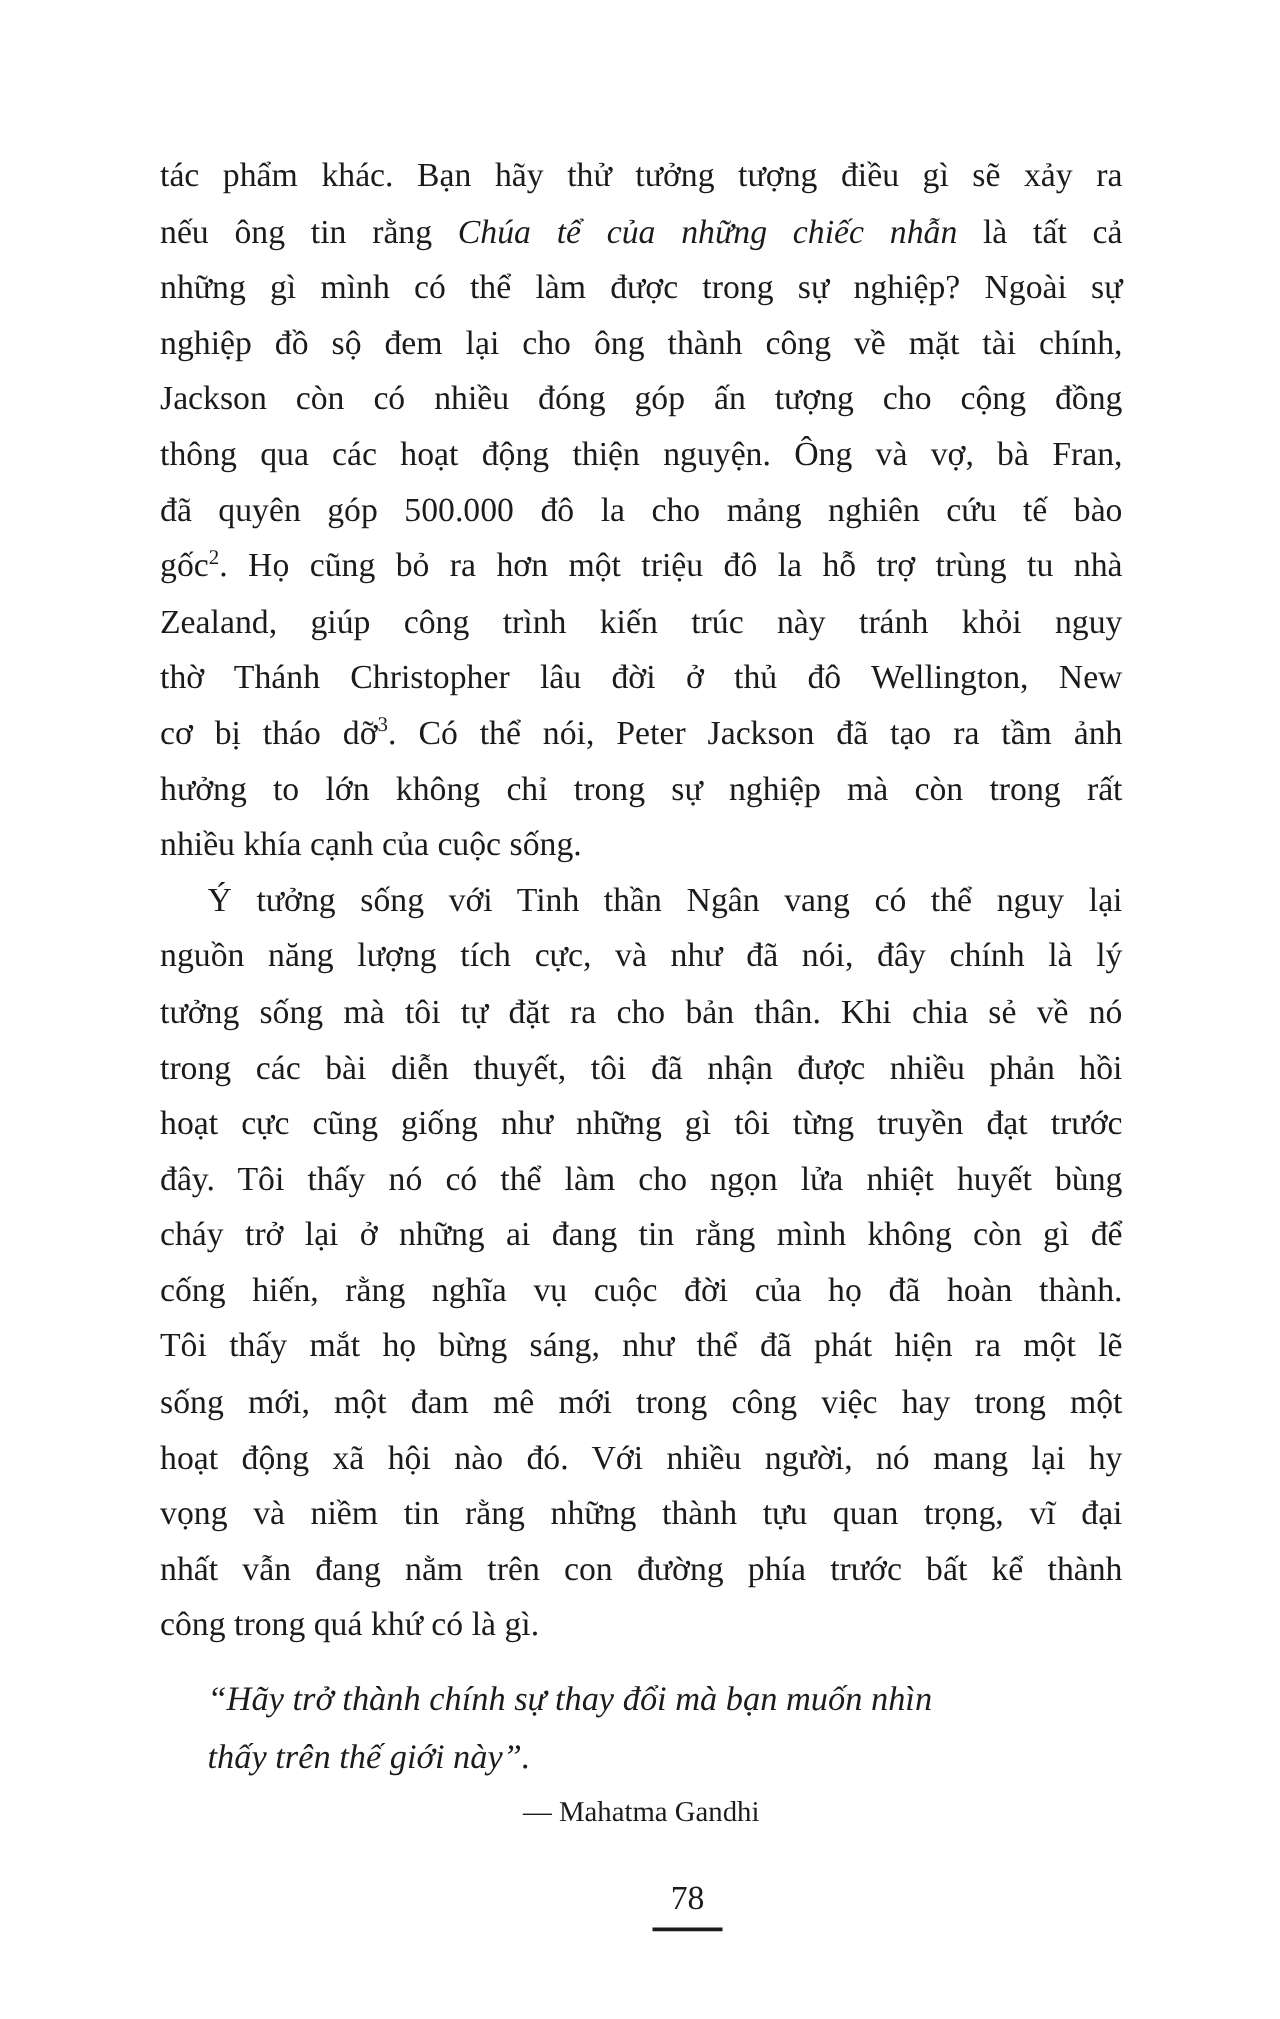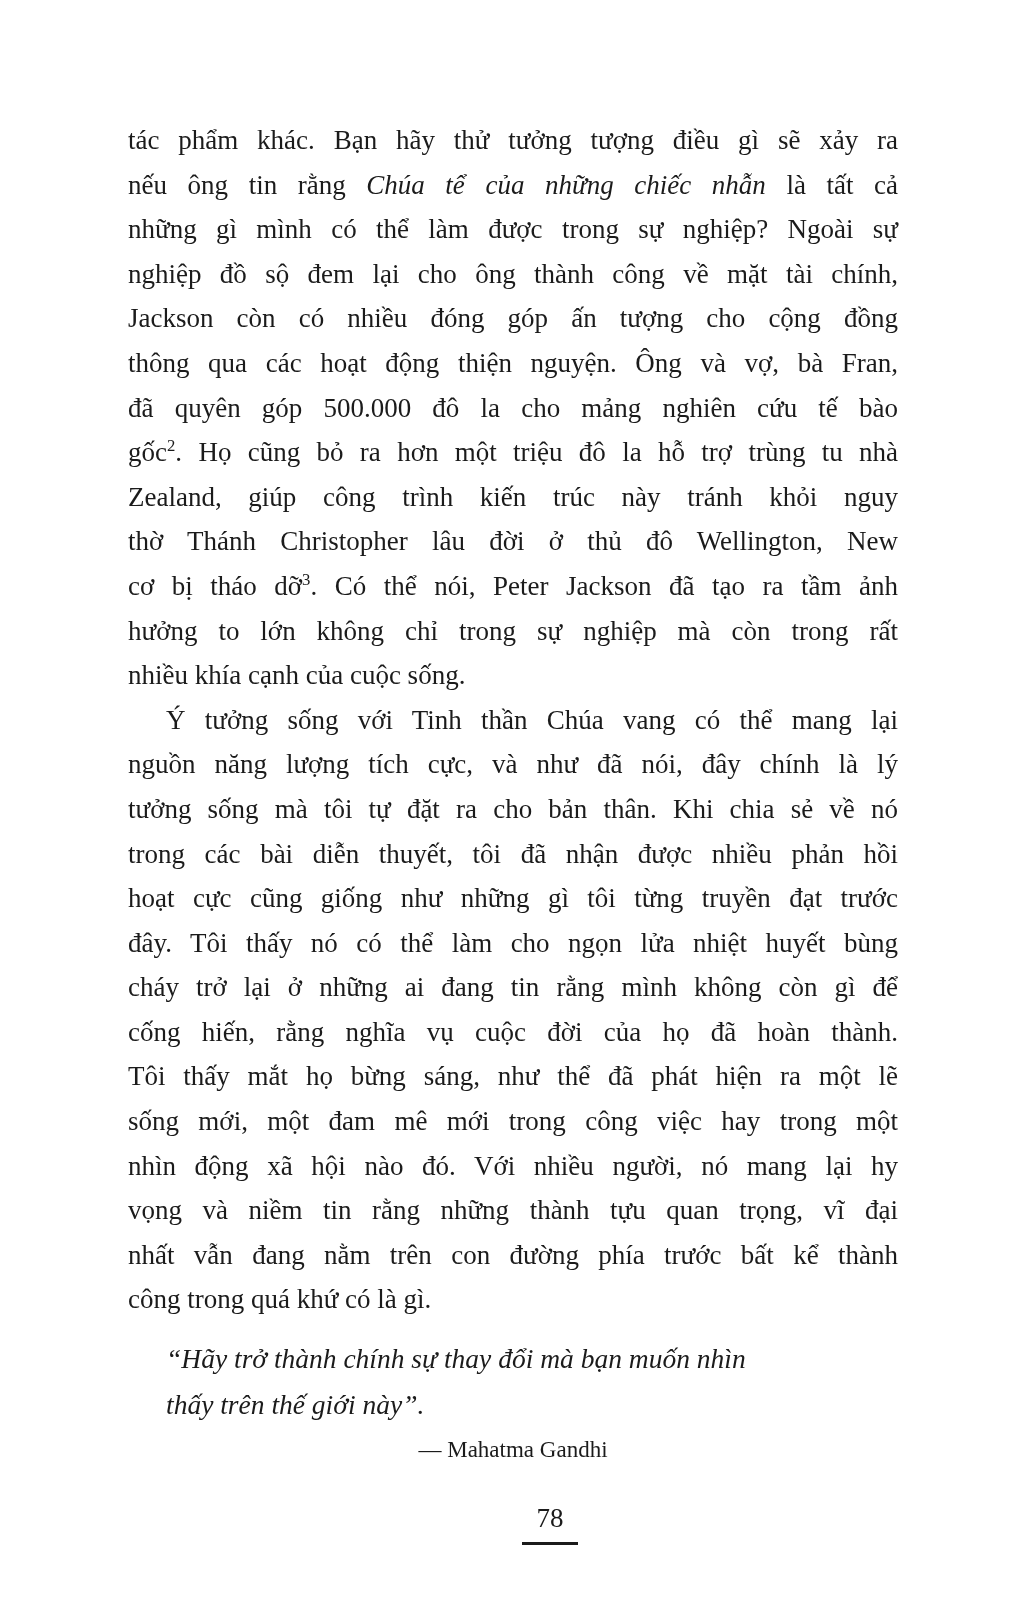--- a/index.html
+++ b/index.html
@@ -93,31 +93,31 @@
         <div class="text-line"><span>thông qua các hoạt động thiện nguyện. Ông và vợ, bà Fran,</span></div>
         <div class="text-line"><span>đã quyên góp 500.000 đô la cho mảng nghiên cứu tế bào</span></div>
         <div class="text-line"><span>gốc</span><span class="run-sup">2</span><span>. Họ cũng bỏ ra hơn một triệu đô la hỗ trợ trùng tu nhà</span></div>
         <div class="text-line"><span>Zealand, giúp công trình kiến trúc này tránh khỏi nguy</span></div>
         <div class="text-line"><span>thờ Thánh Christopher lâu đời ở thủ đô Wellington, New</span></div>
         <div class="text-line"><span>cơ bị tháo dỡ</span><span class="run-sup">3</span><span>. Có thể nói, Peter Jackson đã tạo ra tầm ảnh</span></div>
         <div class="text-line"><span>hưởng to lớn không chỉ trong sự nghiệp mà còn trong rất</span></div>
         <div class="text-line last"><span>nhiều khía cạnh của cuộc sống.</span></div>
       </div>
       <div class="paragraph">
-        <div class="text-line indent"><span>Ý tưởng sống với Tinh thần Chúa vang có thể mang lại</span></div>
+        <div class="text-line indent"><span>Ý tưởng sống với Tinh thần Ngân vang có thể nguy lại</span></div>
         <div class="text-line"><span>nguồn năng lượng tích cực, và như đã nói, đây chính là lý</span></div>
         <div class="text-line"><span>tưởng sống mà tôi tự đặt ra cho bản thân. Khi chia sẻ về nó</span></div>
         <div class="text-line"><span>trong các bài diễn thuyết, tôi đã nhận được nhiều phản hồi</span></div>
         <div class="text-line"><span>hoạt cực cũng giống như những gì tôi từng truyền đạt trước</span></div>
         <div class="text-line"><span>đây. Tôi thấy nó có thể làm cho ngọn lửa nhiệt huyết bùng</span></div>
         <div class="text-line"><span>cháy trở lại ở những ai đang tin rằng mình không còn gì để</span></div>
         <div class="text-line"><span>cống hiến, rằng nghĩa vụ cuộc đời của họ đã hoàn thành.</span></div>
         <div class="text-line"><span>Tôi thấy mắt họ bừng sáng, như thể đã phát hiện ra một lẽ</span></div>
         <div class="text-line"><span>sống mới, một đam mê mới trong công việc hay trong một</span></div>
-        <div class="text-line"><span>nhìn động xã hội nào đó. Với nhiều người, nó mang lại hy</span></div>
+        <div class="text-line"><span>hoạt động xã hội nào đó. Với nhiều người, nó mang lại hy</span></div>
         <div class="text-line"><span>vọng và niềm tin rằng những thành tựu quan trọng, vĩ đại</span></div>
         <div class="text-line"><span>nhất vẫn đang nằm trên con đường phía trước bất kể thành</span></div>
         <div class="text-line last"><span>công trong quá khứ có là gì.</span></div>
       </div>
       <div class="quote-block">
         <div class="quote-line">“Hãy trở thành chính sự thay đổi mà bạn muốn nhìn</div>
         <div class="quote-line">thấy trên thế giới này”.</div>
       </div>
       <div class="attribution">— Mahatma Gandhi</div>
     </div>

